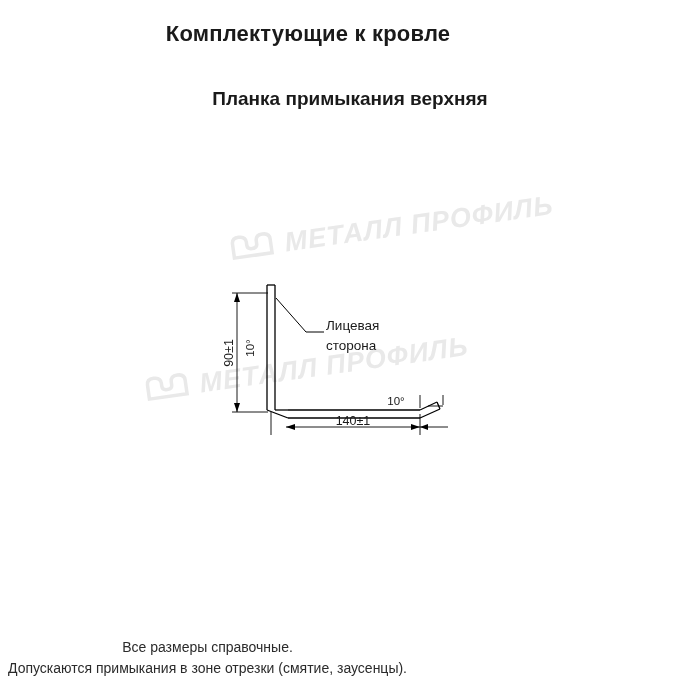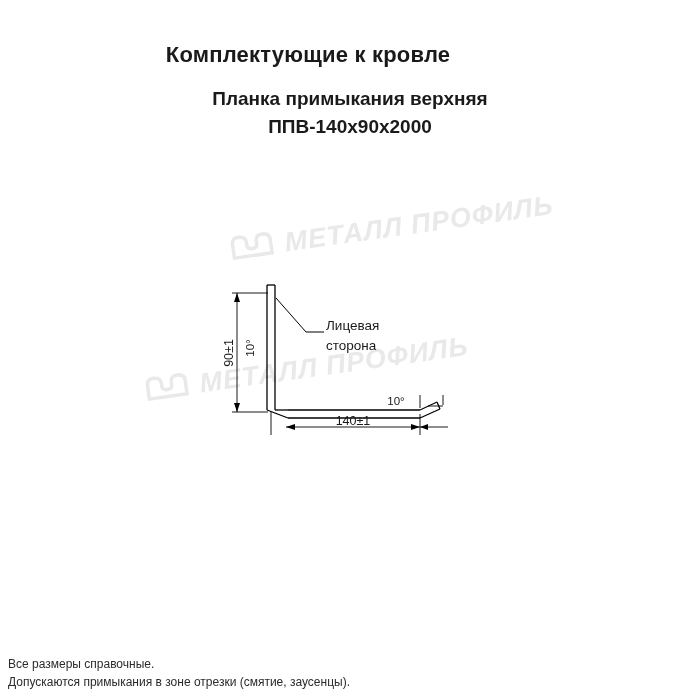--- a/index.html
+++ b/index.html
@@ -17,21 +17,21 @@
   }
 
   .page {
     position: absolute;
     inset: 0;
   }
 
   
   .title-block {
     position: absolute;
-    top: 41px;
+    top: 20px;
     left: 0;
     width: 616px;
     text-align: center;
   }
   .main-title {
     font-size: 22px;
     font-weight: bold;
     letter-spacing: 0.2px;
     line-height: 1.25;
     margin: 0;
@@ -74,24 +74,25 @@
     top: 180px;
     left: 0;
     width: 596px;
     height: 300px;
   }
 
   
   .footer {
     position: absolute;
     left: 8px;
-    bottom: 8px;
-    font-size: 12px;
+    bottom: 20px;
+    font-size: 14px;
     line-height: 1.55;
     color: #2b2b2b;
+    text-align: center;
   }
   .footer div {
     white-space: nowrap;
   }
 
   svg text {
     font-family: "Liberation Sans", sans-serif;
     fill: #1a1a1a;
   }
 </style>
@@ -99,21 +100,20 @@
 <body>
 
 <div class="page">
 
   <div class="title-block">
     <h1 class="main-title">Комплектующие к кровле</h1>
   </div>
 
   <div class="sub-title">
     <span>Планка примыкания верхняя</span>
-    <span class="line2">ППВ-140х90х2000</span>
   </div>
 
   <div class="watermark" id="wm0" style="left: 228px; top: 212px; transform: rotate(-8deg); font-size: 27px;">
     <span class="wm-shape">
       <svg width="46" height="28" viewBox="0 0 46 28" aria-hidden="true">
         <path d="M4 24 L4 10 Q4 4 11 4 Q18 4 18 10 L18 13 Q18 17 23 17 Q28 17 28 13 L28 10 Q28 4 35 4 Q42 4 42 10 L42 24 Z" fill="none" stroke="#e9e9e9" stroke-width="3.5"></path>
       </svg>
     </span><span>МЕТАЛЛ ПРОФИЛЬ</span>
   </div>
 

